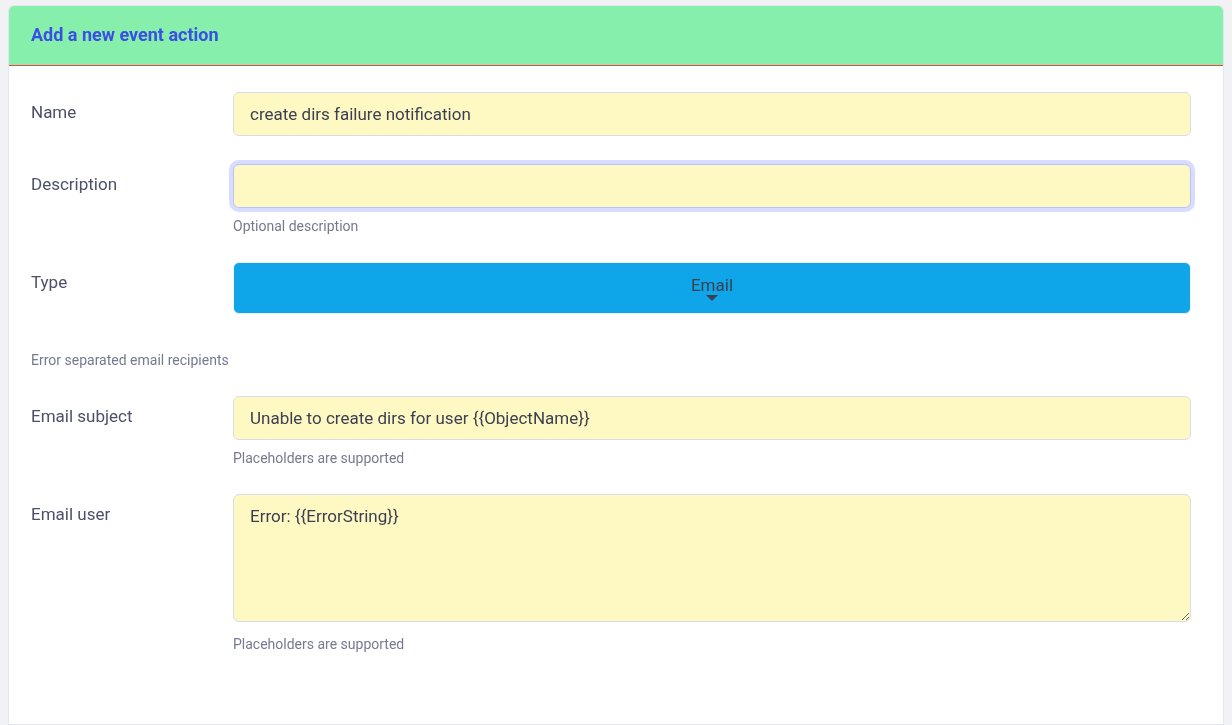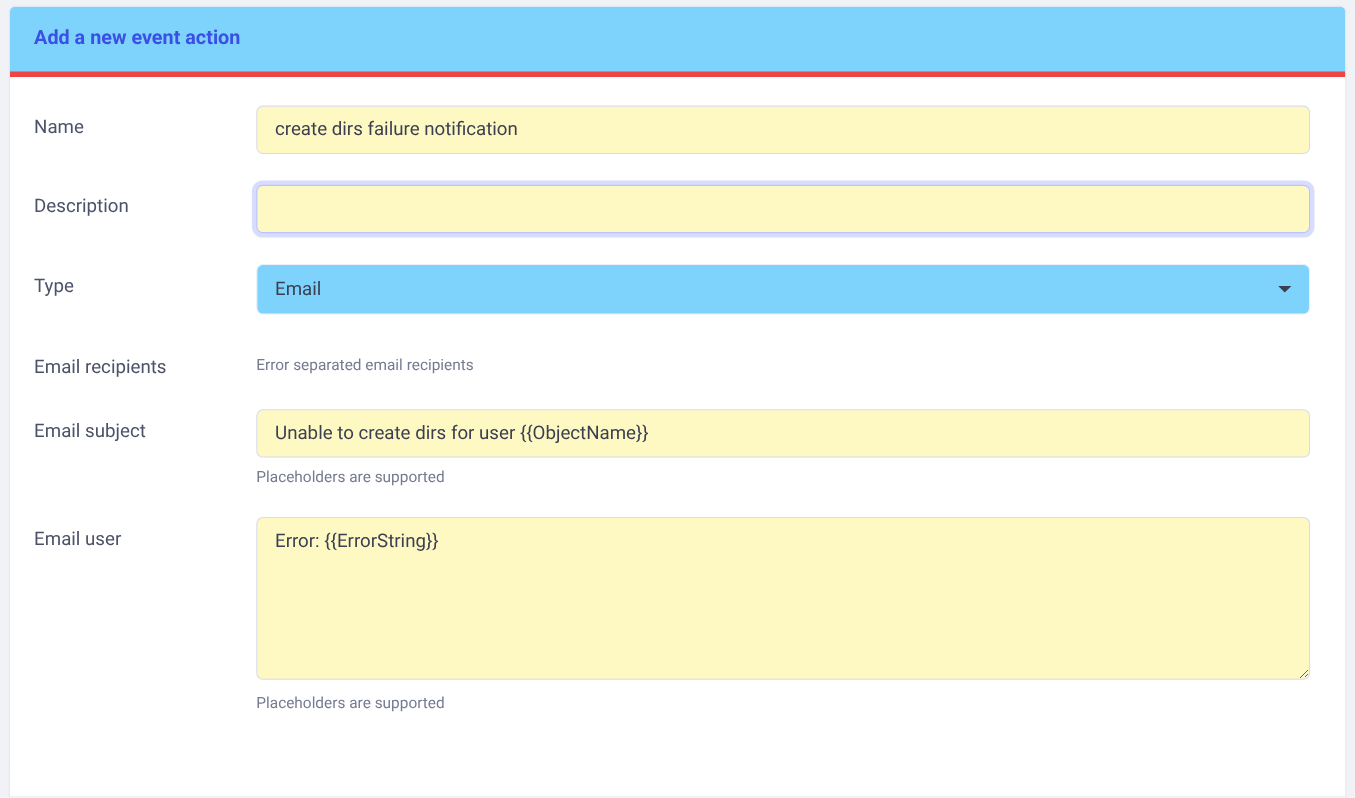--- a/index.html
+++ b/index.html
@@ -13,22 +13,22 @@
     }
     .panel {
       margin: 5px 8px 0 8px;
       background: #ffffff;
       border: 1px solid #e5e7f0;
       border-radius: 6px 6px 0 0;
       overflow: hidden;
       height: 720px;
     }
     .panel-header {
-      background: #7dd3fc;
-      border-bottom: 5px solid #ef4444;
+      background: #86efac;
+      border-bottom: 1px solid #ef4444;
       padding: 18px 22px 20px 22px;
     }
     .panel-title {
       color: #3b4fe4;
       font-weight: 700;
       font-size: 18px;
     }
     .panel-body {
       padding: 26px 32px 0 22px;
     }
@@ -69,38 +69,39 @@
       font-size: 14px;
       margin-top: 10px;
     }
     .select-wrapper {
       position: relative;
       width: 100%;
     }
     .select-display {
       width: 100%;
       border: 1px solid #eceefb;
-      background: #7dd3fc;
+      background: #0ea5e9;
       border-radius: 6px;
       padding: 12px 16px;
       font-size: 17px;
       color: #3b3f51;
       cursor: pointer;
       display: flex;
       align-items: center;
       justify-content: space-between;
+      flex-direction: column;
     }
     .caret {
       width: 0; height: 0;
       border-left: 6px solid transparent;
       border-right: 6px solid transparent;
       border-top: 6px solid #3b3f51;
     }
     .ta-recipients { height: 72px; }
-    .ta-body { height: 148px; }
+    .ta-body { height: 128px; }
   </style>
 </head>
 <body>
 
 <div class="panel">
   <div class="panel-header">
     <div class="panel-title">Add a new event action</div>
   </div>
   <div class="panel-body">
 
@@ -108,37 +109,37 @@
       <div class="form-label">Name</div>
       <div class="form-field">
         <input type="text" class="control" value="create dirs failure notification" style="">
       </div>
     </div>
 
     <div class="form-row">
       <div class="form-label">Description</div>
       <div class="form-field">
         <input type="text" class="control desc-input" style="">
+        <div class="hint">Optional description</div>
       </div>
     </div>
 
     <div class="form-row">
       <div class="form-label">Type</div>
       <div class="form-field">
         <div class="select-wrapper">
           <div class="select-display">
             <span>Email</span>
             <span class="caret"></span>
           </div>
         </div>
       </div>
     </div>
 
     <div class="form-row">
-      <div class="form-label">Email recipients</div>
       <div class="form-field">
         <div class="hint">Error separated email recipients</div>
       </div>
     </div>
 
     <div class="form-row">
       <div class="form-label">Email subject</div>
       <div class="form-field">
         <input type="text" class="control" value="Unable to create dirs for user {{ObjectName}}" style="">
         <div class="hint">Placeholders are supported</div>

